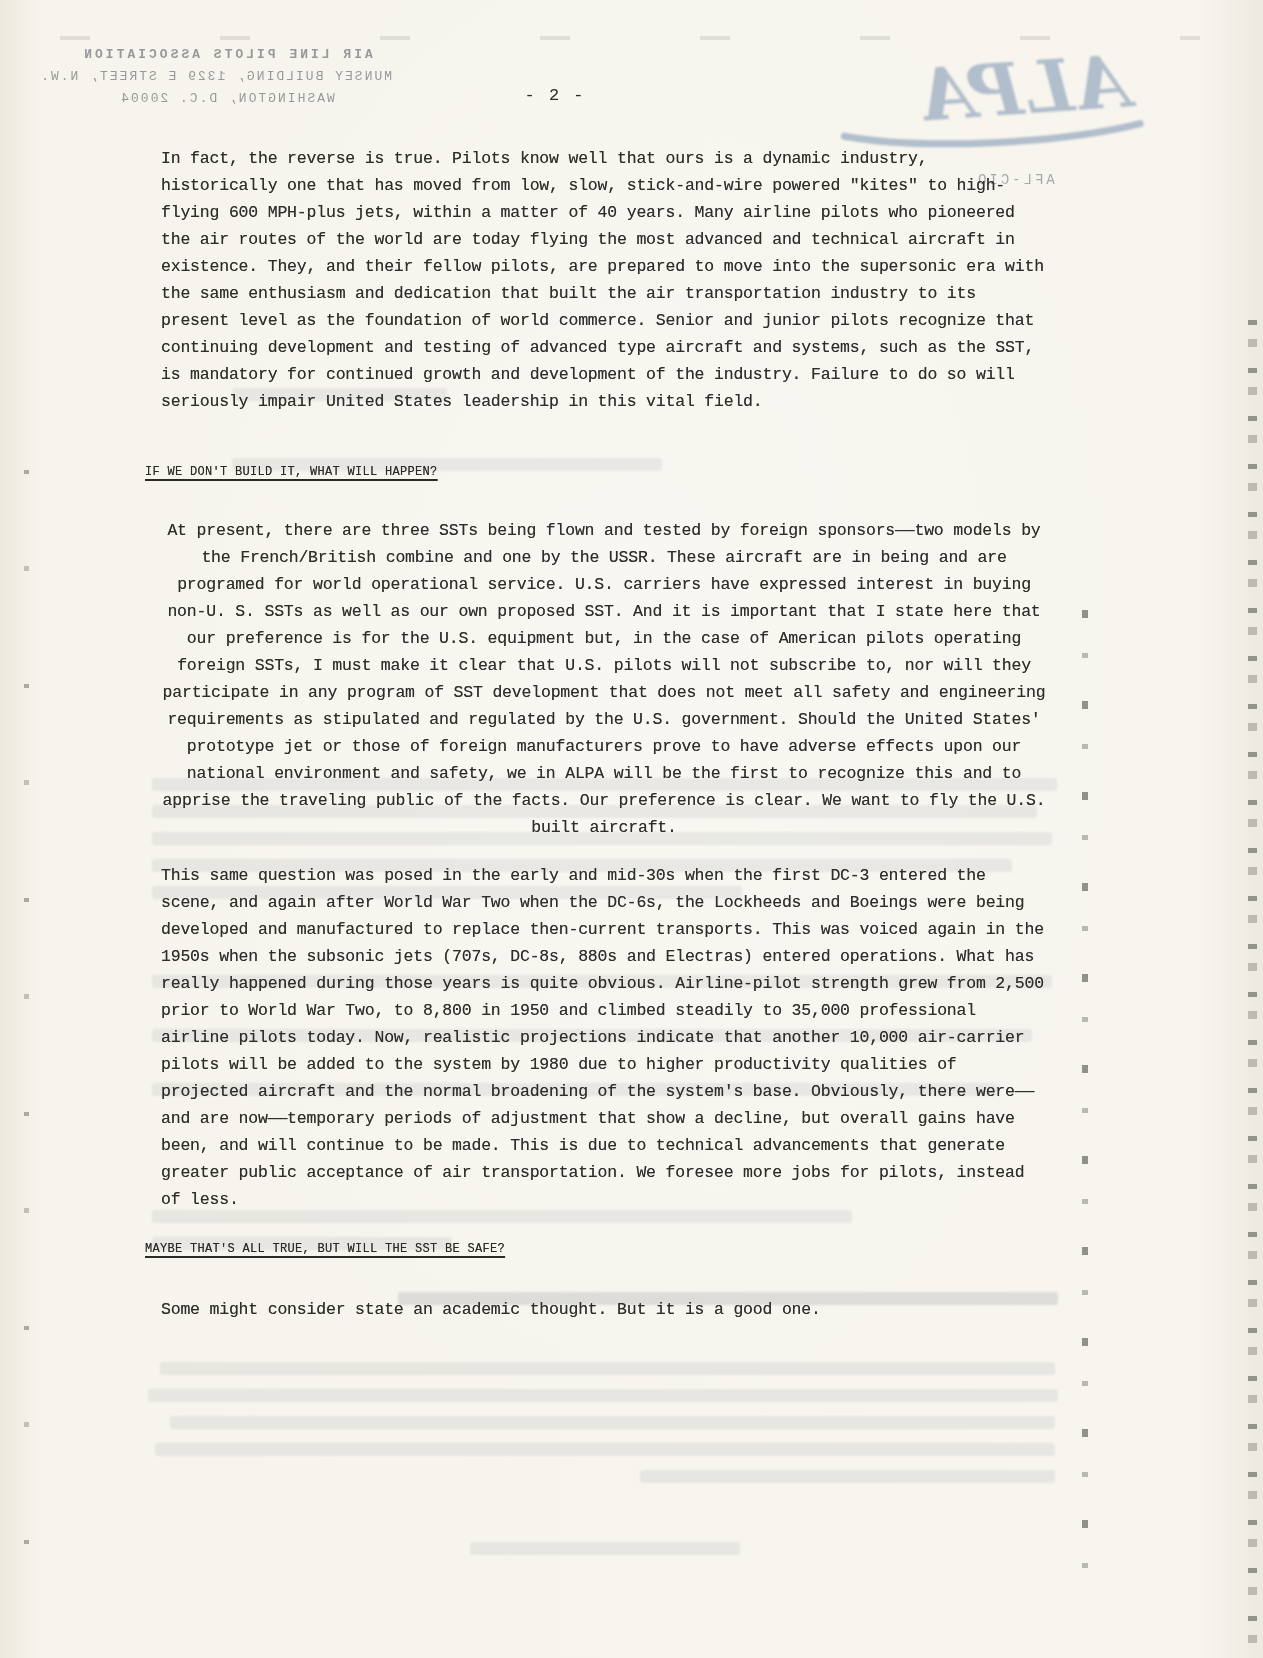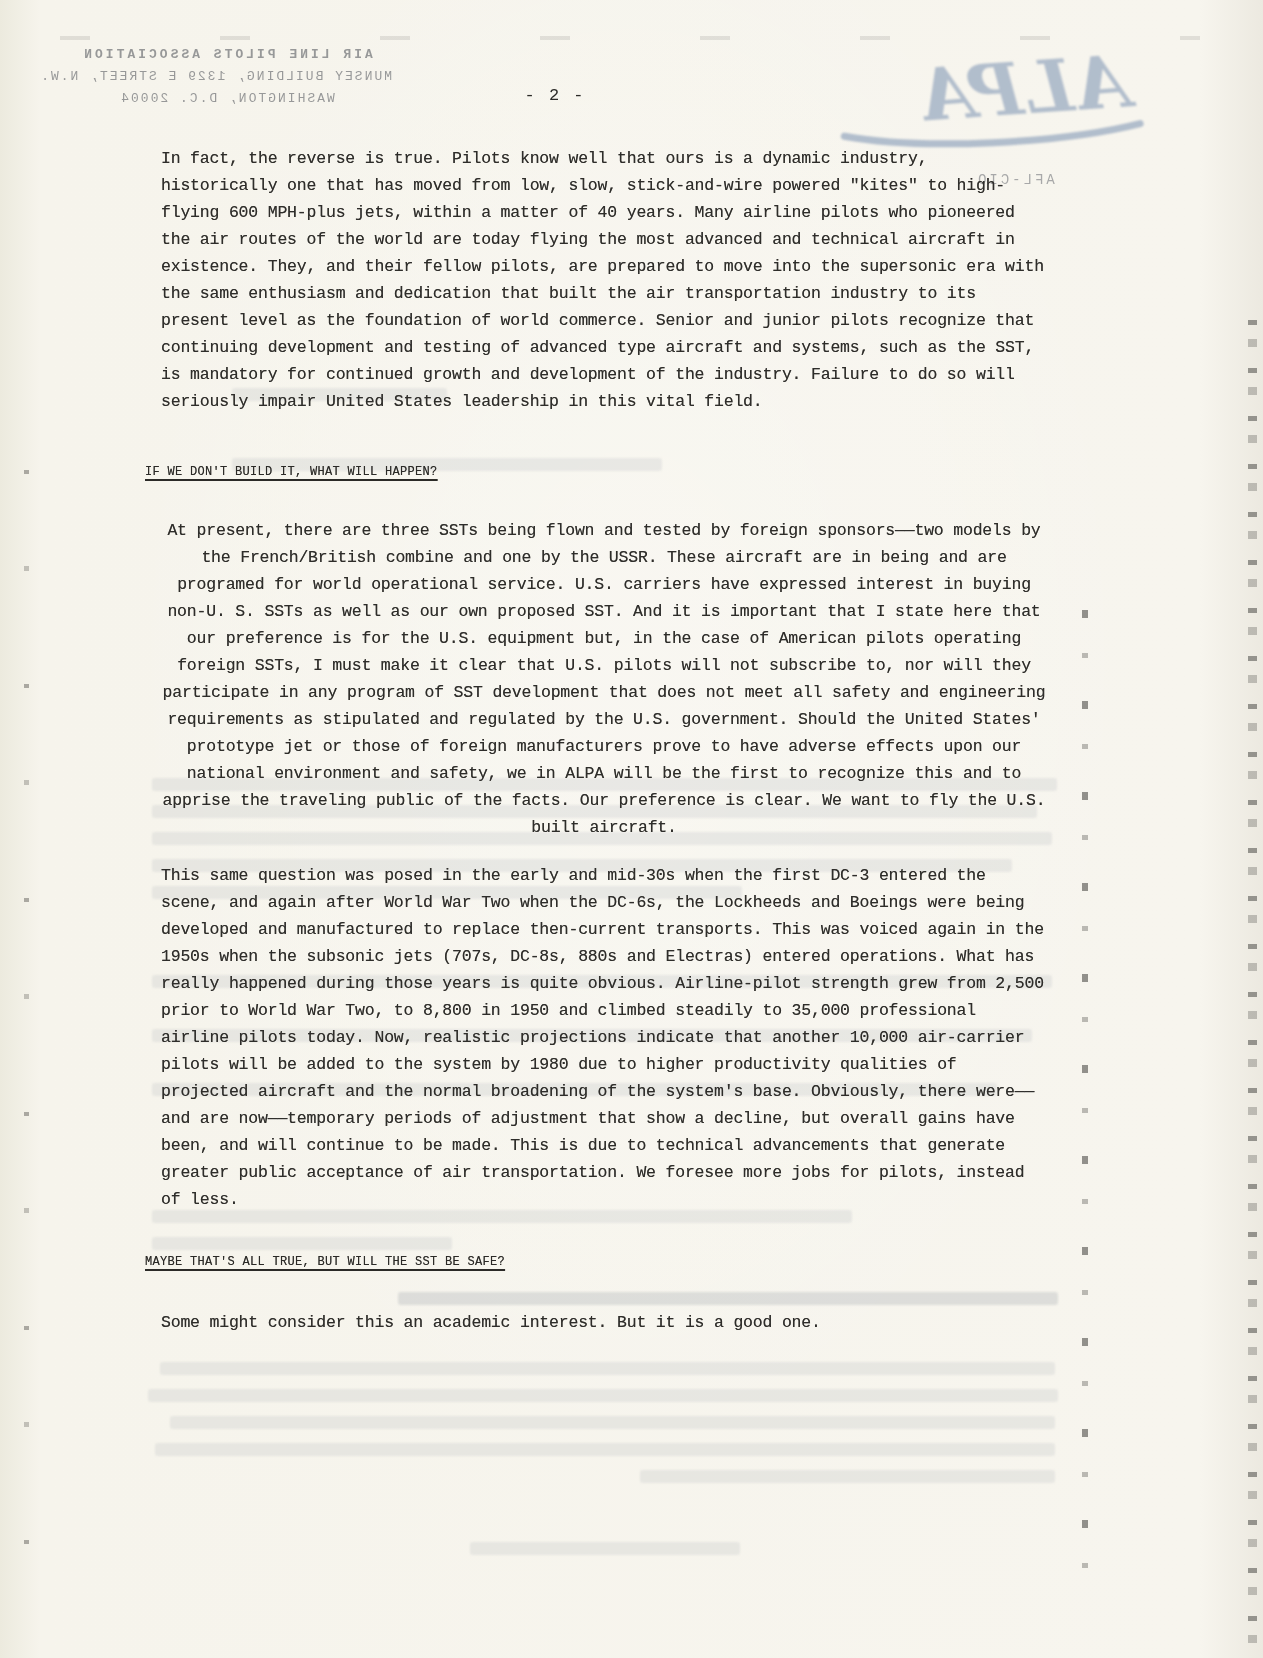--- a/index.html
+++ b/index.html
@@ -112,21 +112,21 @@
     text-decoration: underline;
     text-underline-offset: 4px;
     text-decoration-thickness: 1.5px;
     text-shadow: 0 0 0.4px rgba(43,42,39,0.6);
   }
   .p1 { margin-top: 27px; }
   .h1 { margin-top: 44px; }
   .p2 { margin-top: 31px; text-align: center; }
   .h2 { margin-top: 15px; }
   .p3 { margin-top: 21px; }
-  .h3 { margin-top: 36px; }
+  .h3 { margin-top: 23px; }
   .p4 { margin-top: 33px; }
 
   
   .artifact { position: absolute; pointer-events: none; }
   .art-left {
     left: 24px; top: 470px; width: 5px; height: 1120px;
     background: repeating-linear-gradient(to bottom,
       rgba(52,50,46,0.38) 0 4px, transparent 4px 96px,
       rgba(52,50,46,0.26) 96px 101px, transparent 101px 214px);
   }
@@ -201,21 +201,21 @@
 
   <div class="content">
     <p class="para p1">In fact, the reverse is true. Pilots know well that ours is a dynamic industry, historically one that has moved from low, slow, stick-and-wire powered "kites" to high-flying 600 MPH-plus jets, within a matter of 40 years. Many airline pilots who pioneered the air routes of the world are today flying the most advanced and technical aircraft in existence. They, and their fellow pilots, are prepared to move into the supersonic era with the same enthusiasm and dedication that built the air transportation industry to its present level as the foundation of world commerce. Senior and junior pilots recognize that continuing development and testing of advanced type aircraft and systems, such as the SST, is mandatory for continued growth and development of the industry. Failure to do so will seriously impair United States leadership in this vital field.</p>
 
     <h2 class="heading h1">IF WE DON'T BUILD IT, WHAT WILL HAPPEN?</h2>
     <p class="para p2">At present, there are three SSTs being flown and tested by foreign sponsors——two models by the French/British combine and one by the USSR. These aircraft are in being and are programed for world operational service. U.S. carriers have expressed interest in buying non-U. S. SSTs as well as our own proposed SST. And it is important that I state here that our preference is for the U.S. equipment but, in the case of American pilots operating foreign SSTs, I must make it clear that U.S. pilots will not subscribe to, nor will they participate in any program of SST development that does not meet all safety and engineering requirements as stipulated and regulated by the U.S. government. Should the United States' prototype jet or those of foreign manufacturers prove to have adverse effects upon our national environment and safety, we in ALPA will be the first to recognize this and to apprise the traveling public of the facts. Our preference is clear. We want to fly the U.S. built aircraft.</p>
 
     <p class="para p3">This same question was posed in the early and mid-30s when the first DC-3 entered the scene, and again after World War Two when the DC-6s, the Lockheeds and Boeings were being developed and manufactured to replace then-current transports. This was voiced again in the 1950s when the subsonic jets (707s, DC-8s, 880s and Electras) entered operations. What has really happened during those years is quite obvious. Airline-pilot strength grew from 2,500 prior to World War Two, to 8,800 in 1950 and climbed steadily to 35,000 professional airline pilots today. Now, realistic projections indicate that another 10,000 air-carrier pilots will be added to the system by 1980 due to higher productivity qualities of projected aircraft and the normal broadening of the system's base. Obviously, there were——and are now——temporary periods of adjustment that show a decline, but overall gains have been, and will continue to be made. This is due to technical advancements that generate greater public acceptance of air transportation. We foresee more jobs for pilots, instead of less.</p>
 
     <h2 class="heading h3">MAYBE THAT'S ALL TRUE, BUT WILL THE SST BE SAFE?</h2>
-    <p class="para p4">Some might consider this an academic interest. But it is a good one.</p>
+    <p class="para p4">Some might consider state an academic thought. But it is a good one.</p>
   </div>
 
   <div class="artifact art-left"></div>
   <div class="artifact art-right"></div>
   <div class="artifact art-edge"></div>
   <div class="artifact art-top"></div>
 
 </div>
 
 </body></html>

